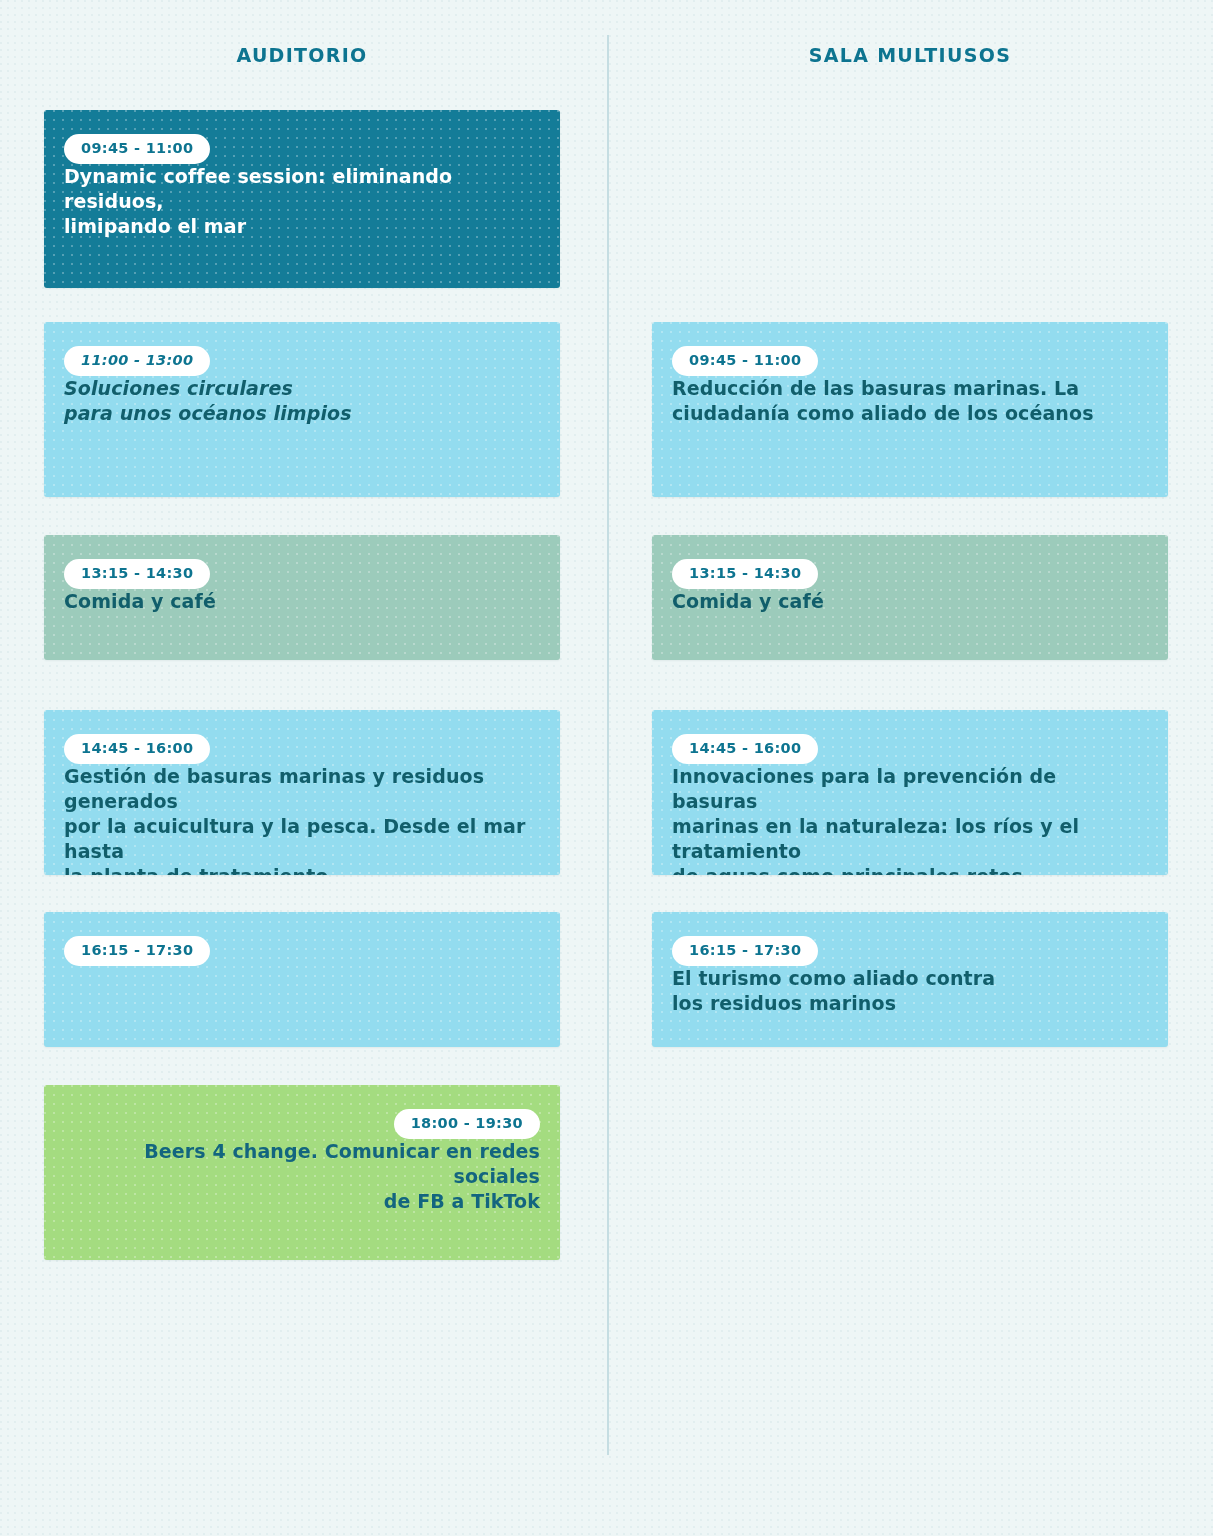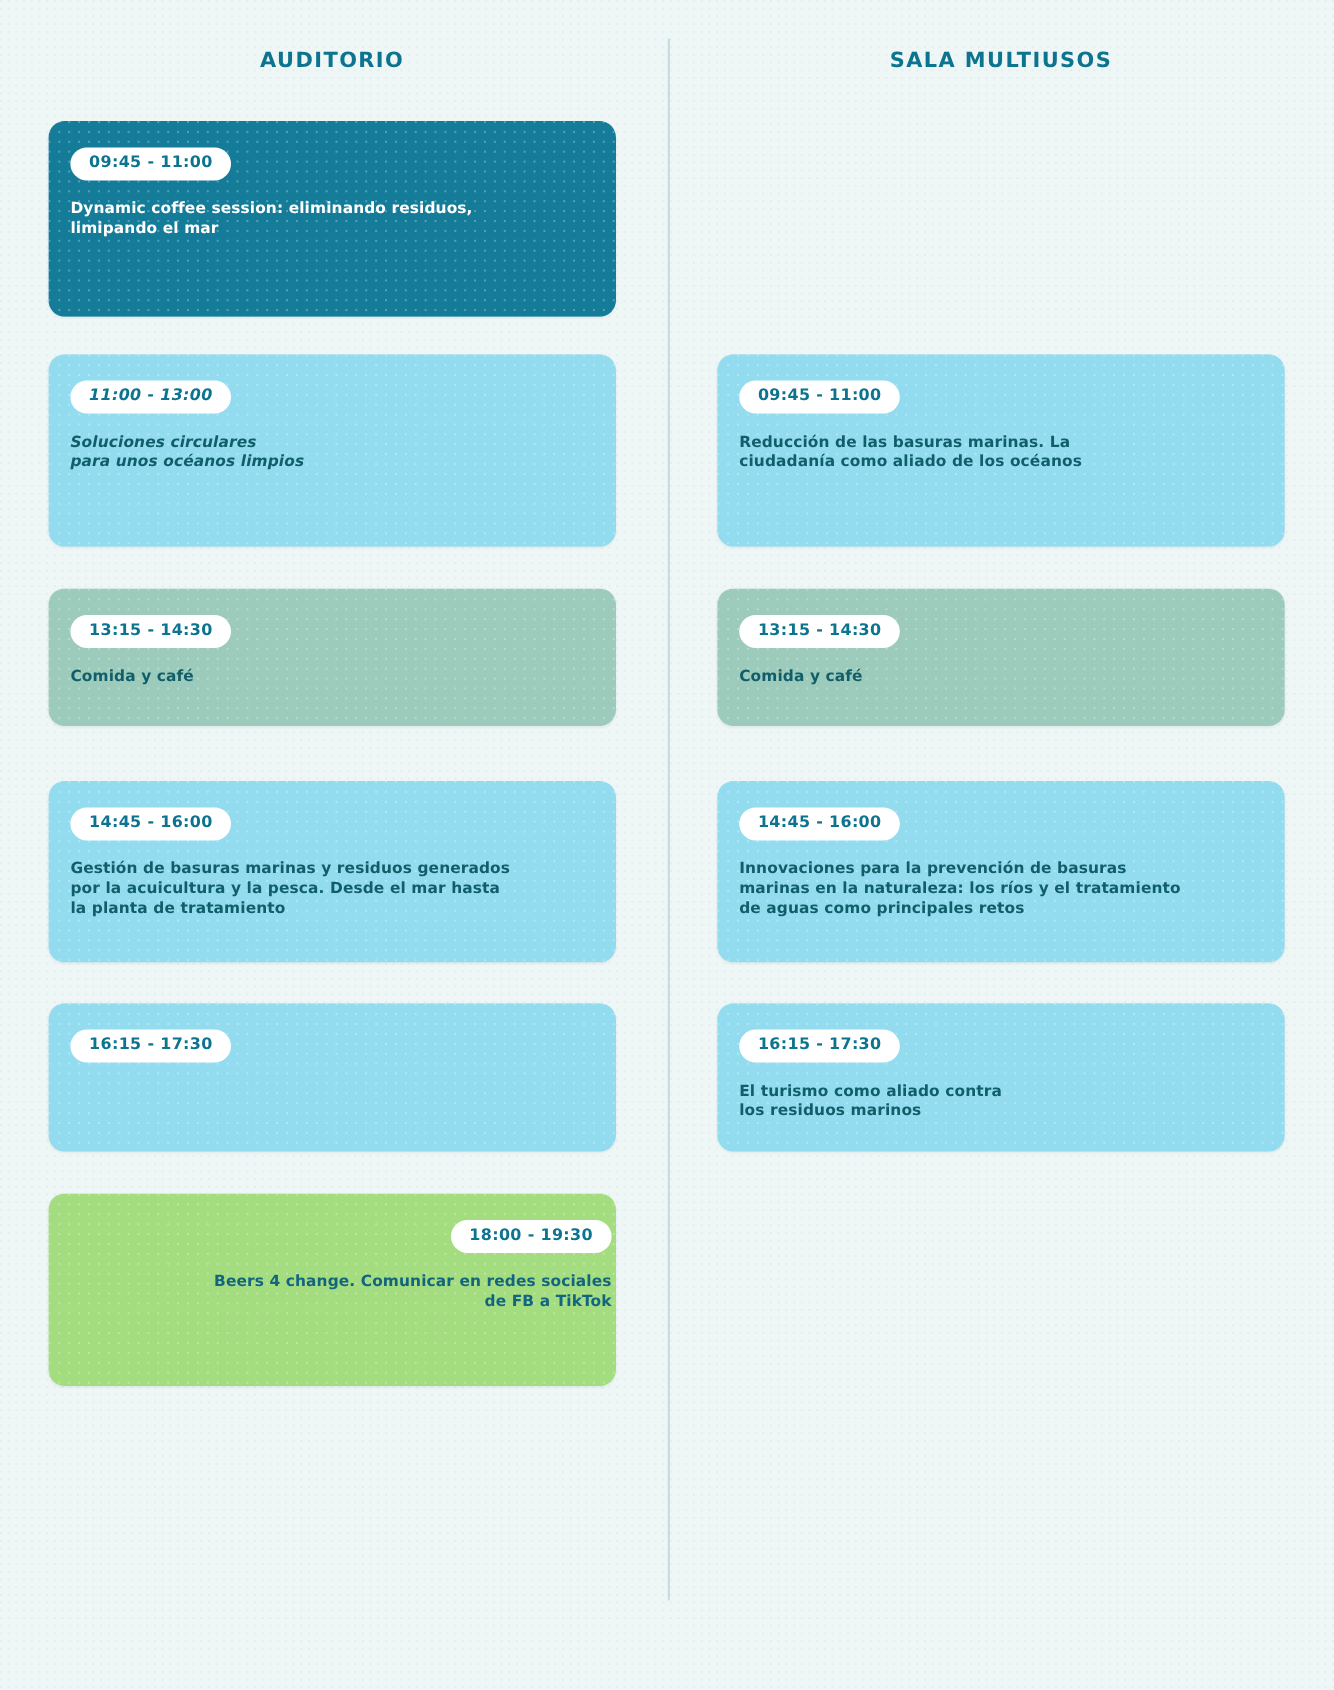--- a/index.html
+++ b/index.html
@@ -66,22 +66,22 @@
   .slot {
     position: relative;
     width: 516px;
   }
 
   .card {
     position: absolute;
     left: 0;
     top: 0;
     width: 516px;
-    border-radius: 15px;
-    padding: 24px 4px 20px 20px;
+    border-radius: 3px;
+    padding: 24px 20px 20px 20px;
     background-image:
       radial-gradient(circle at 1px 1px, rgba(255,255,255,0.28) 1px, transparent 0);
     background-size: 9px 9px;
     box-shadow: 0 1px 2px rgba(40,80,90,0.07);
     overflow: hidden;
   }
 
   .card.empty {
     background: none;
     box-shadow: none;
@@ -99,22 +99,21 @@
     color: #0d7490;
     font-size: 14.5px;
     font-weight: bold;
     letter-spacing: 0.3px;
     padding: 7px 17px 8px 17px;
     border-radius: 999px;
     line-height: 1;
   }
 
   .card-title {
-    margin-top: 17px;
-    font-size: 14px;
+    font-size: 19px;
     font-weight: bold;
     line-height: 1.32;
     letter-spacing: 0.1px;
     white-space: pre-line;
   }
 
   .card.teal  .card-title { color: #ffffff; }
   .card.blue  .card-title { color: #115e6b; }
   .card.sage  .card-title { color: #115e6b; }
   .card.green .card-title { color: #13657f; }

